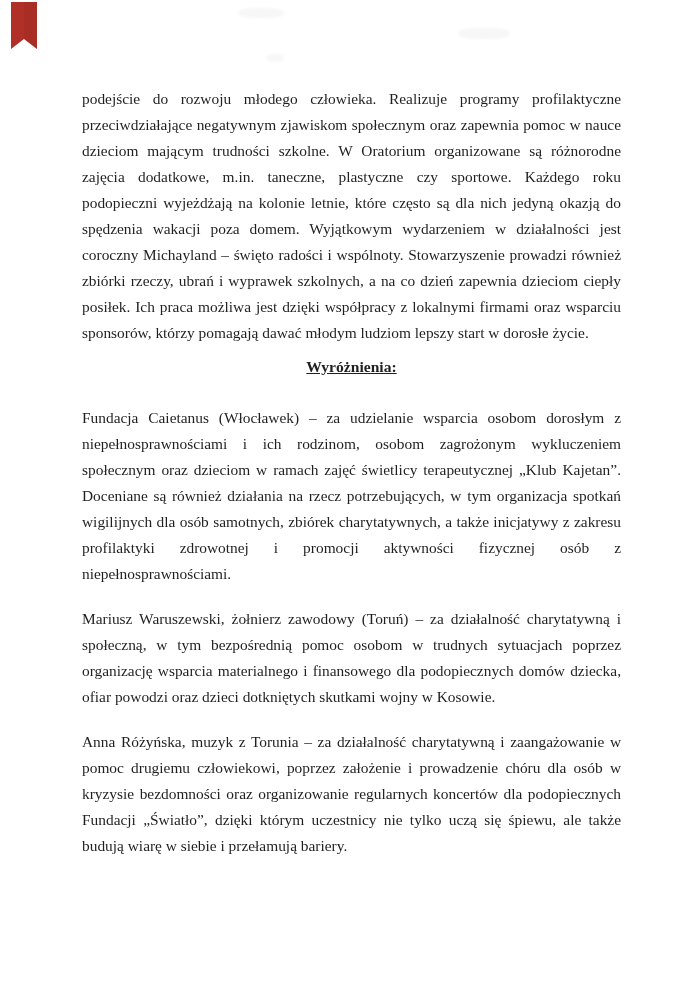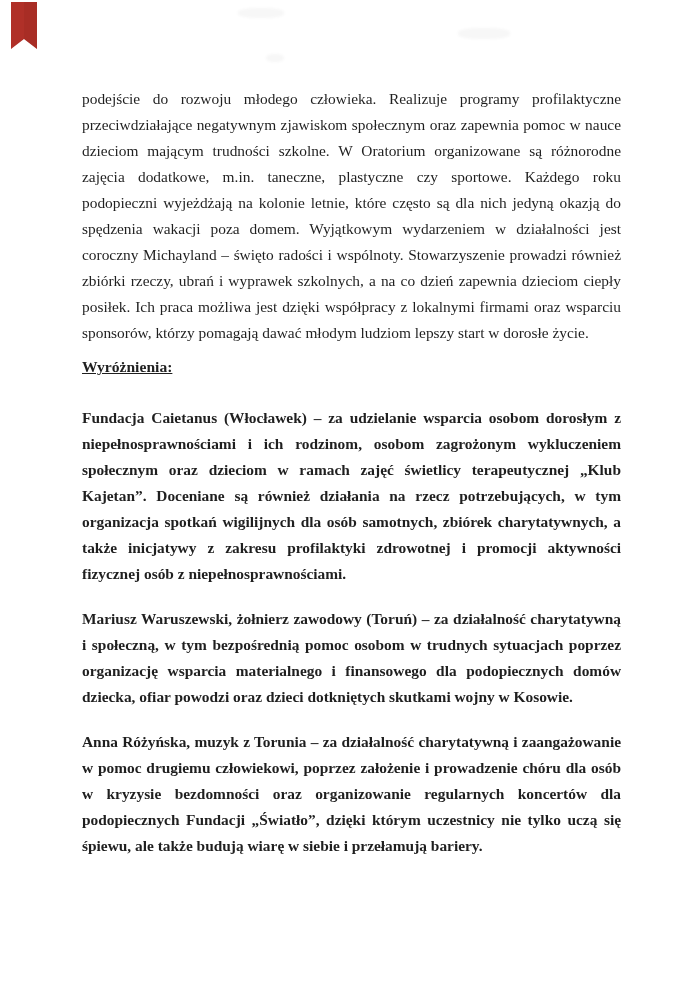--- a/index.html
+++ b/index.html
@@ -48,23 +48,23 @@
     margin-bottom: 8px;
   }
   .section-heading {
     display: inline-block;
     margin: 0 0 25px 0;
     font-weight: bold;
     text-decoration: underline;
     font-size: 15.6px;
     line-height: 26px;
   }
-  .heading-row { margin: 0; }
+  .heading-row { margin: 0; text-align: center; }
   .award {
-    font-weight: bold;
+    font-weight: normal;
     margin-bottom: 19px;
   }
   .award:last-child { margin-bottom: 0; }
 </style>
 </head>
 <body>
 
 <div class="page">
 
   <svg class="bookmark" viewBox="0 0 26 48" xmlns="http://www.w3.org/2000/svg" aria-hidden="true">

